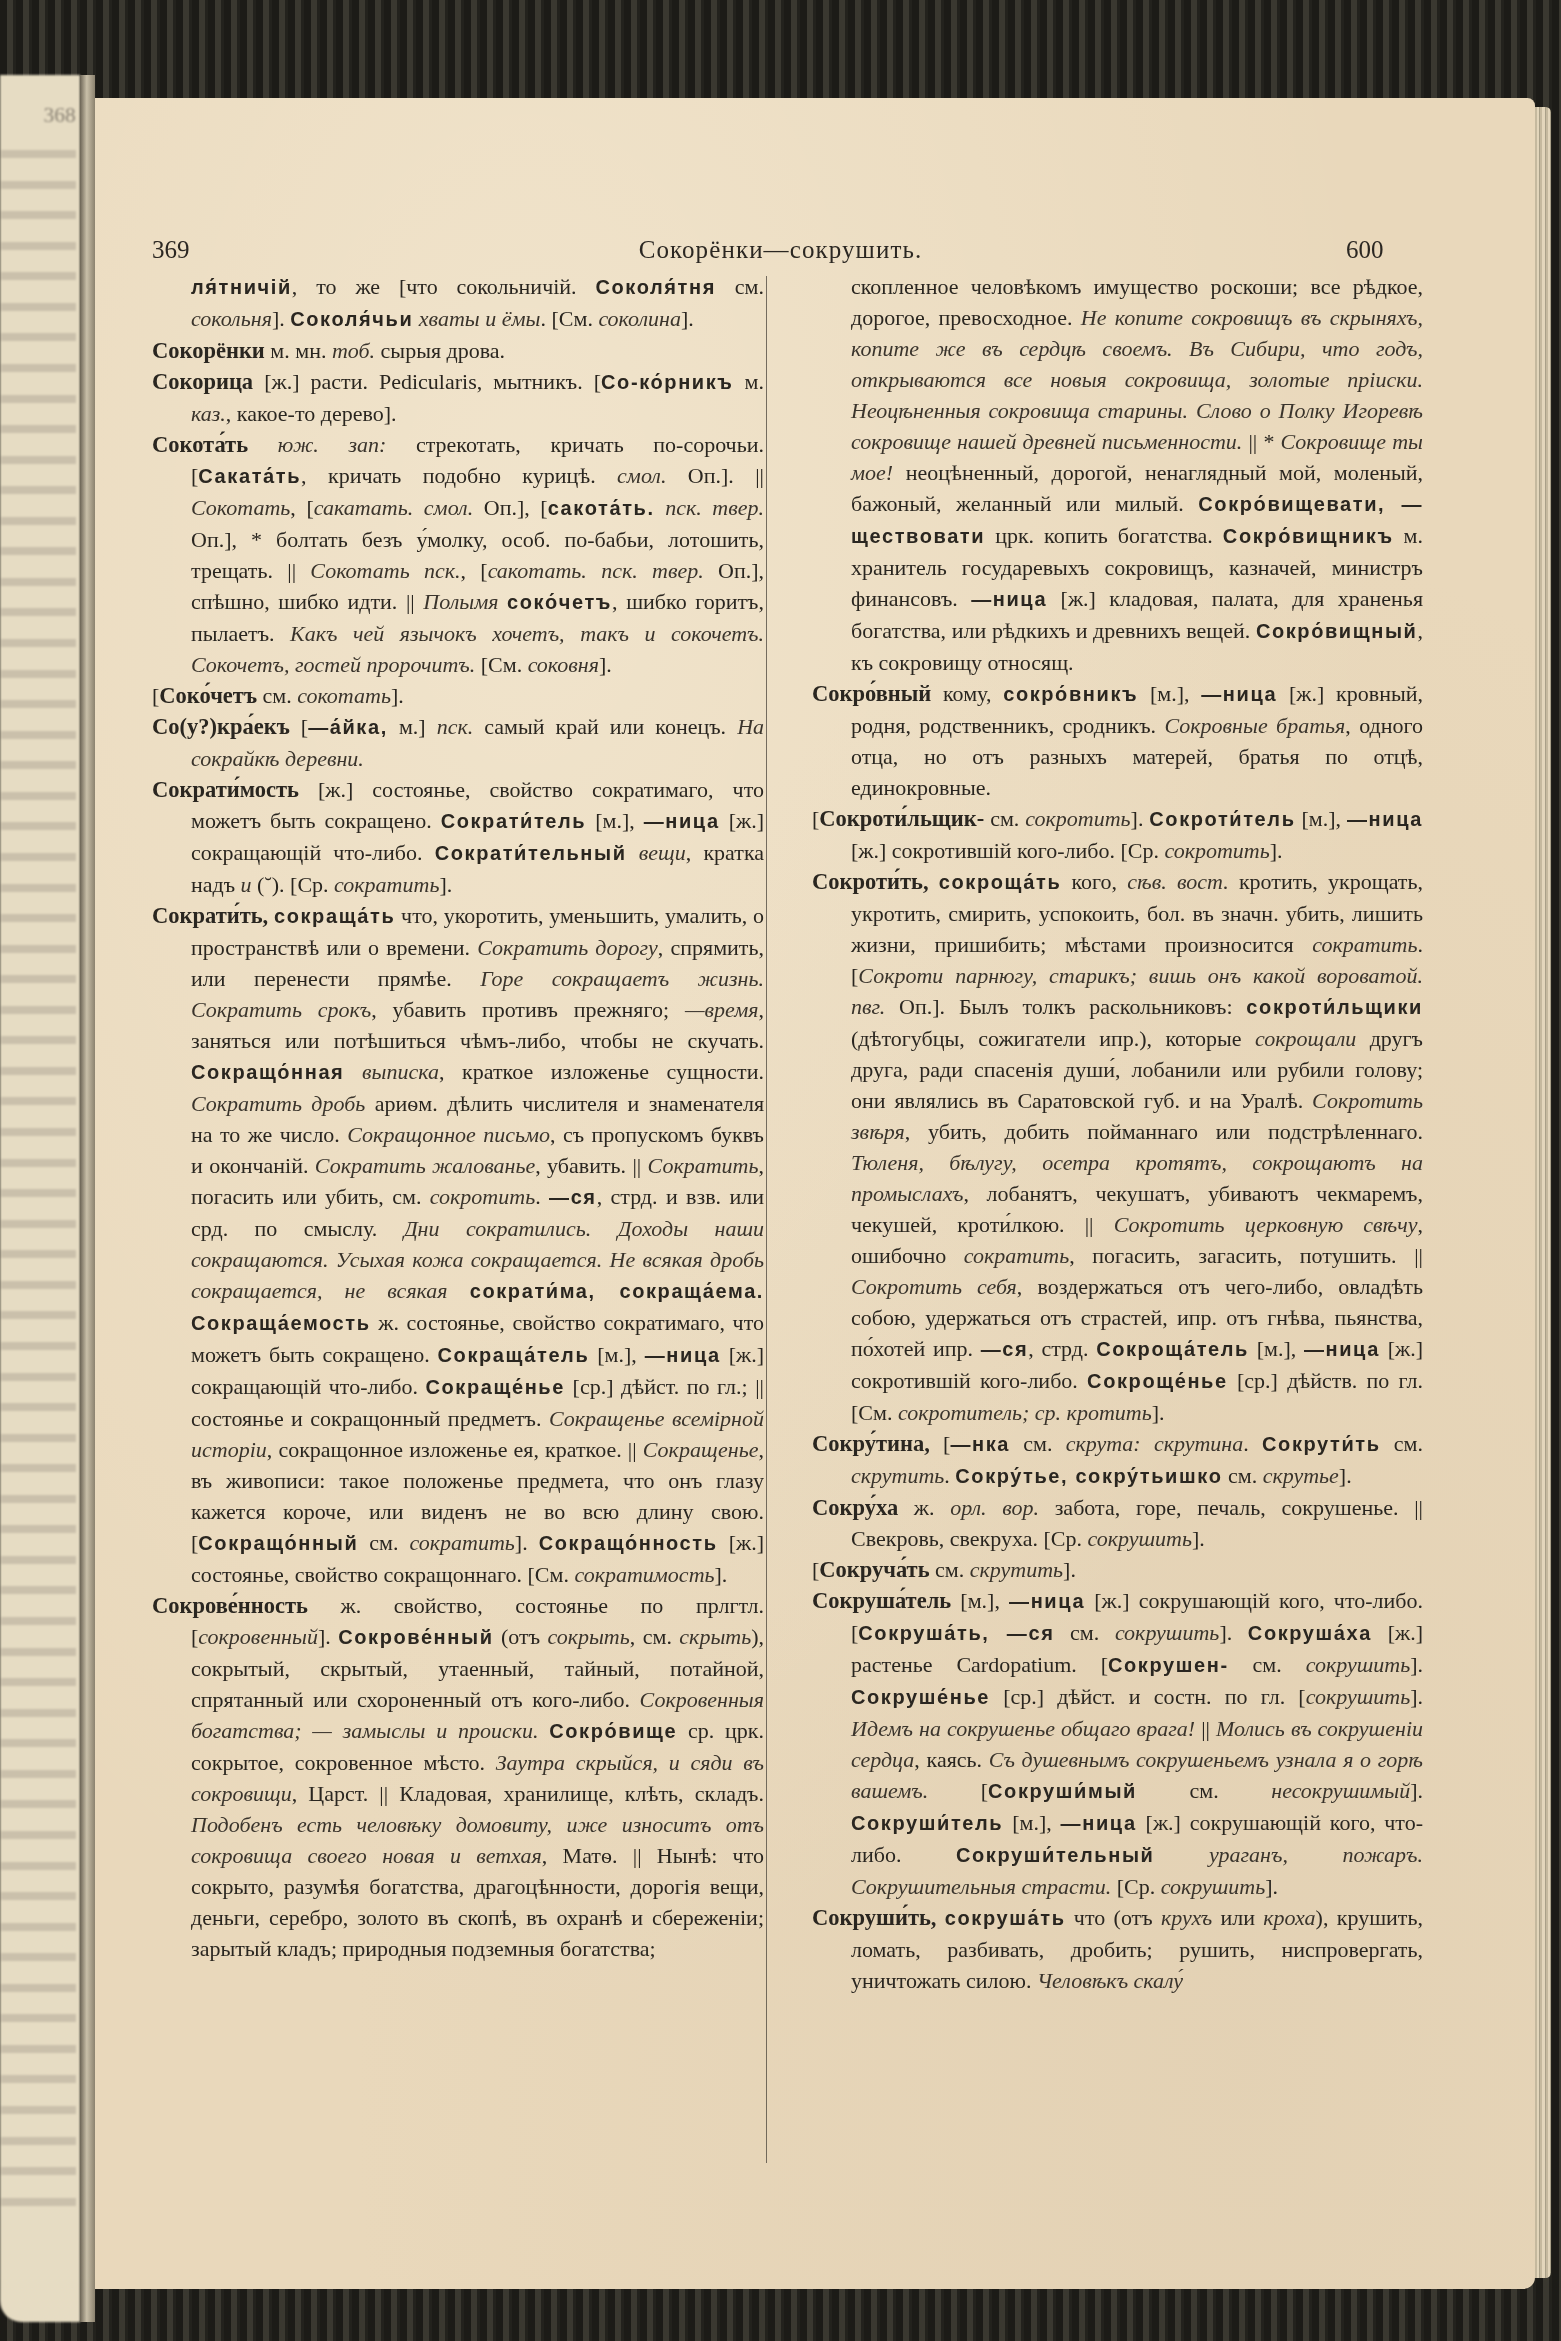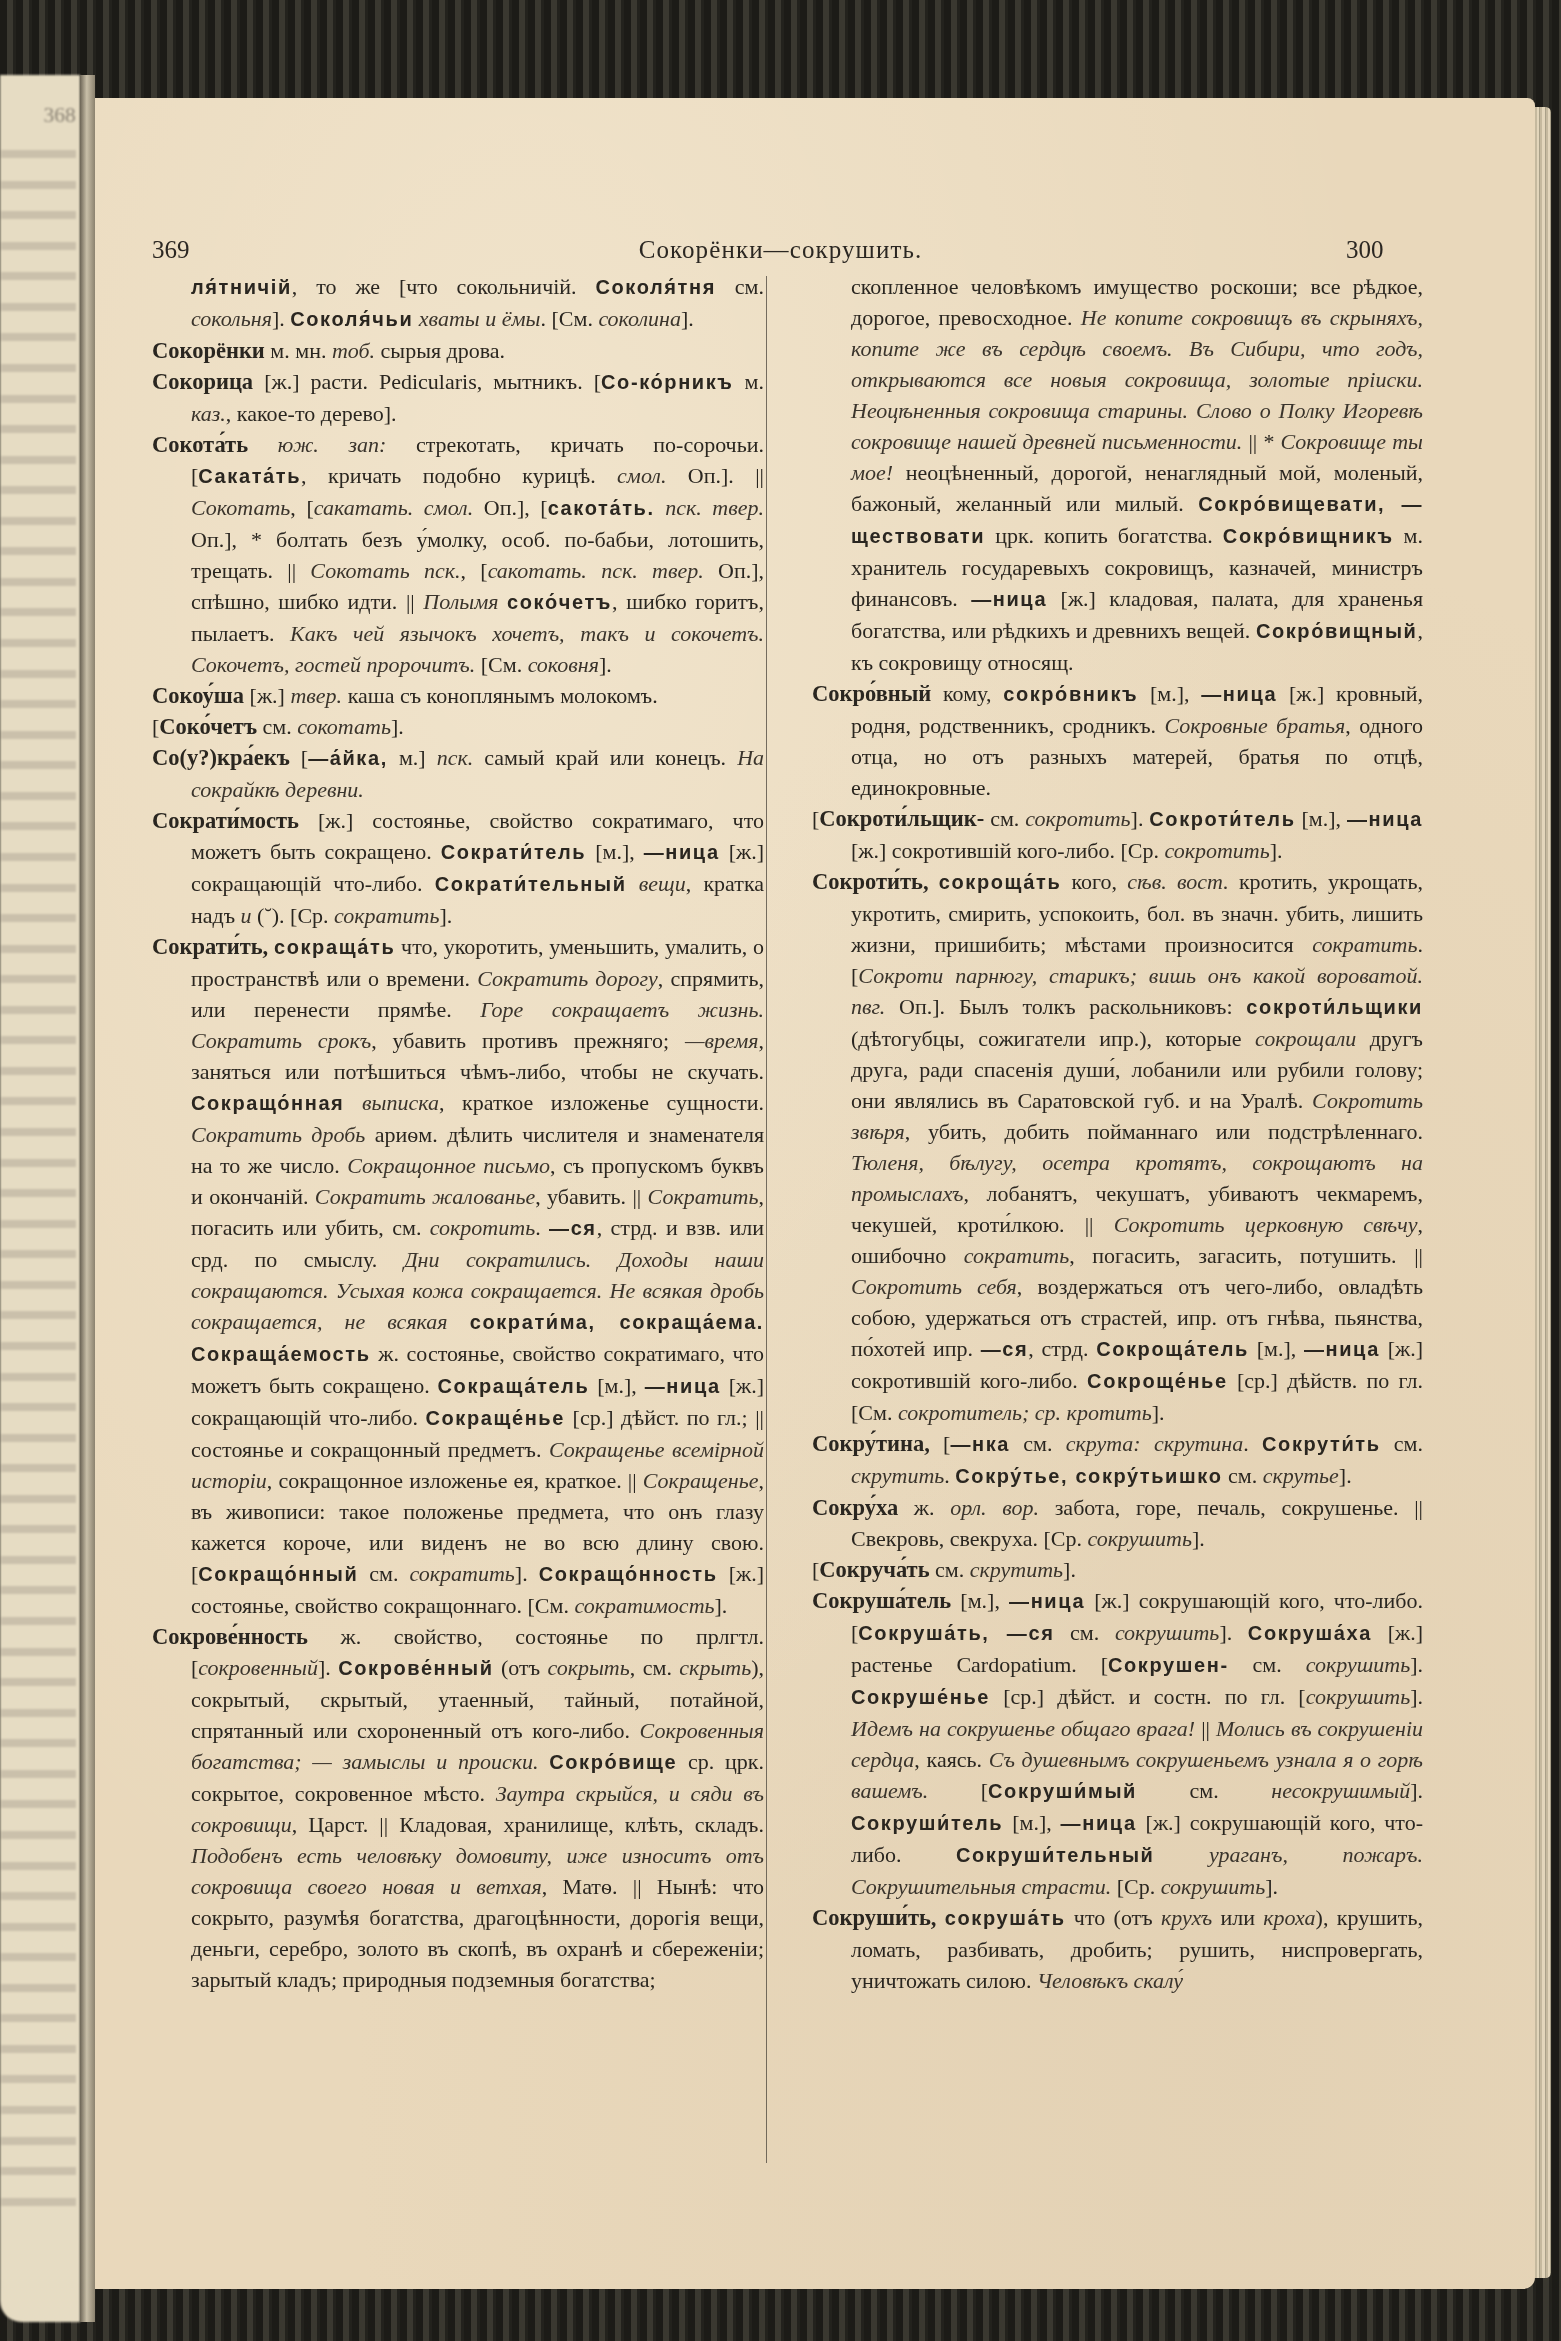--- a/index.html
+++ b/index.html
@@ -122,29 +122,28 @@
     <div class="pline" style="top: 2092px;"></div>
     <div class="pline" style="top: 2123px;"></div>
   </div>
 <div class="spine"></div>
 <div class="page"></div>
 <div class="page-edges"></div>
 
 <div class="header">
   <span class="pg-left">369</span>
   <span class="running-title">Сокорёнки—сокрушить.</span>
-  <span class="pg-right">300</span>
+  <span class="pg-right">600</span>
 </div>
 
 <div class="column col-left">
     <p class="entry cont"><b>ля́тничій</b>, то же [что сокольничій. <b>Соколя́тня</b> см. <i>сокольня</i>]. <b>Соколя́чьи</b> <i>хваты и ёмы</i>. [См. <i>соколина</i>].</p>
     <p class="entry"><b class="hw">Сокорёнки</b> м. мн. <i>тоб.</i> сырыя дрова.</p>
     <p class="entry"><b class="hw">Сокорица</b> [ж.] расти. Pedicularis, мытникъ. [<b>Со-ко́рникъ</b> м. <i>каз.</i>, какое-то дерево].</p>
     <p class="entry"><b class="hw">Сокота́ть</b> <i>юж. зап:</i> стрекотать, кричать по-сорочьи. [<b>Саката́ть</b>, кричать подобно курицѣ. <i>смол.</i> Оп.]. || <i>Сокотать</i>, [<i>сакатать. смол.</i> Оп.], [<b>сакота́ть.</b> <i>пск. твер.</i> Оп.], * болтать безъ у́молку, особ. по-бабьи, лотошить, трещать. || <i>Сокотать пск.</i>, [<i>сакотать. пск. твер.</i> Оп.], спѣшно, шибко идти. || <i>Полымя</i> <b>соко́четъ</b>, шибко горитъ, пылаетъ. <i>Какъ чей язычокъ хочетъ, такъ и сокочетъ. Сокочетъ, гостей пророчитъ.</i> [См. <i>соковня</i>].</p>
-    <p class="entry"><b class="hw">Сокоу́ша</b> [ж.] <i>твер.</i> каша съ коноплянымъ молокомъ.</p>
     <p class="entry">[<b class="hw">Соко́четъ</b> см. <i>сокотать</i>].</p>
     <p class="entry"><b class="hw">Со(у?)кра́екъ</b> [<b>—а́йка,</b> м.] <i>пск.</i> самый край или конецъ. <i>На сокрайкѣ деревни.</i></p>
     <p class="entry"><b class="hw">Сократи́мость</b> [ж.] состоянье, свойство сократимаго, что можетъ быть сокращено. <b>Сократи́тель</b> [м.], <b>—ница</b> [ж.] сокращающій что-либо. <b>Сократи́тельный</b> <i>вещи</i>, кратка надъ <i>и</i> (˘). [Ср. <i>сократить</i>].</p>
     <p class="entry"><b class="hw">Сократи́ть,</b> <b>сокраща́ть</b> что, укоротить, уменьшить, умалить, о пространствѣ или о времени. <i>Сократить дорогу</i>, спрямить, или перенести прямѣе. <i>Горе сокращаетъ жизнь. Сократить срокъ</i>, убавить противъ прежняго; <i>—время</i>, заняться или потѣшиться чѣмъ-либо, чтобы не скучать. <b>Сокращо́нная</b> <i>выписка</i>, краткое изложенье сущности. <i>Сократить дробь</i> ариѳм. дѣлить числителя и знаменателя на то же число. <i>Сокращонное письмо</i>, съ пропускомъ буквъ и окончаній. <i>Сократить жалованье</i>, убавить. || <i>Сократить</i>, погасить или убить, см. <i>сокротить</i>. <b>—ся</b>, стрд. и взв. или срд. по смыслу. <i>Дни сократились. Доходы наши сокращаются. Усыхая кожа сокращается. Не всякая дробь сокращается, не всякая</i> <b>сократи́ма, сокраща́ема.</b> <b>Сокраща́емость</b> ж. состоянье, свойство сократимаго, что можетъ быть сокращено. <b>Сокраща́тель</b> [м.], <b>—ница</b> [ж.] сокращающій что-либо. <b>Сокраще́нье</b> [ср.] дѣйст. по гл.; || состоянье и сокращонный предметъ. <i>Сокращенье всемірной исторіи</i>, сокращонное изложенье ея, краткое. || <i>Сокращенье</i>, въ живописи: такое положенье предмета, что онъ глазу кажется короче, или виденъ не во всю длину свою. [<b>Сокращо́нный</b> см. <i>сократить</i>]. <b>Сокращо́нность</b> [ж.] состоянье, свойство сокращоннаго. [См. <i>сократимость</i>].</p>
     <p class="entry"><b class="hw">Сокрове́нность</b> ж. свойство, состоянье по прлгтл. [<i>сокровенный</i>]. <b>Сокрове́нный</b> (отъ <i>сокрыть</i>, см. <i>скрыть</i>), сокрытый, скрытый, утаенный, тайный, потайной, спрятанный или схороненный отъ кого-либо. <i>Сокровенныя богатства; — замыслы и происки.</i> <b>Сокро́вище</b> ср. црк. сокрытое, сокровенное мѣсто. <i>Заутра скрыйся, и сяди въ сокровищи</i>, Царст. || Кладовая, хранилище, клѣть, складъ. <i>Подобенъ есть человѣку домовиту, иже износитъ отъ сокровища своего новая и ветхая</i>, Матѳ. || Нынѣ: что сокрыто, разумѣя богатства, драгоцѣнности, дорогія вещи, деньги, серебро, золото въ скопѣ, въ охранѣ и сбереженіи; зарытый кладъ; природныя подземныя богатства;</p>
   </div>
 <div class="divider"></div>
 <div class="column col-right">
     <p class="entry cont">скопленное человѣкомъ имущество роскоши; все рѣдкое, дорогое, превосходное. <i>Не копите сокровищъ въ скрыняхъ, копите же въ сердцѣ своемъ. Въ Сибири, что годъ, открываются все новыя сокровища, золотые пріиски. Неоцѣненныя сокровища старины. Слово о Полку Игоревѣ сокровище нашей древней письменности.</i> || * <i>Сокровище ты мое!</i> неоцѣненный, дорогой, ненаглядный мой, моленый, бажоный, желанный или милый. <b>Сокро́вищевати, —ществовати</b> црк. копить богатства. <b>Сокро́вищникъ</b> м. хранитель государевыхъ сокровищъ, казначей, министръ финансовъ. <b>—ница</b> [ж.] кладовая, палата, для храненья богатства, или рѣдкихъ и древнихъ вещей. <b>Сокро́вищный</b>, къ сокровищу относящ.</p>
     <p class="entry"><b class="hw">Сокро́вный</b> кому, <b>сокро́вникъ</b> [м.], <b>—ница</b> [ж.] кровный, родня, родственникъ, сродникъ. <i>Сокровные братья</i>, одного отца, но отъ разныхъ матерей, братья по отцѣ, единокровные.</p>

